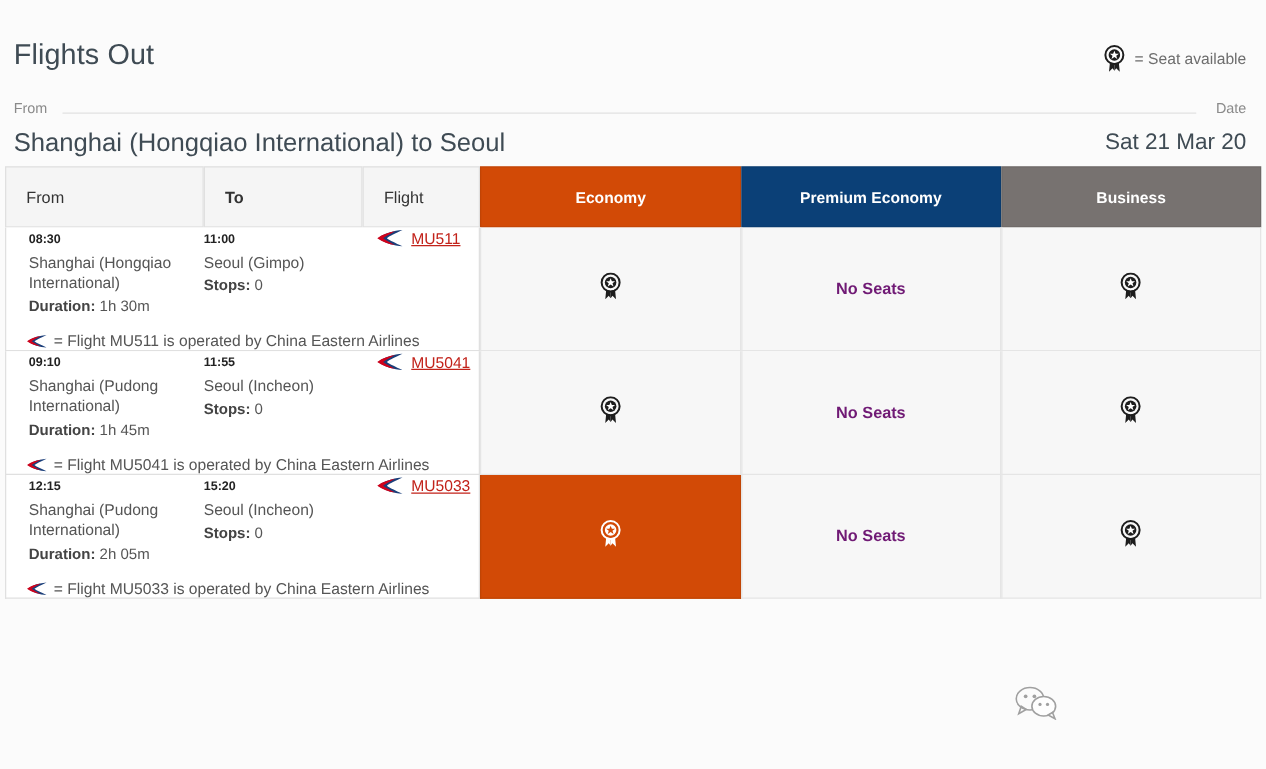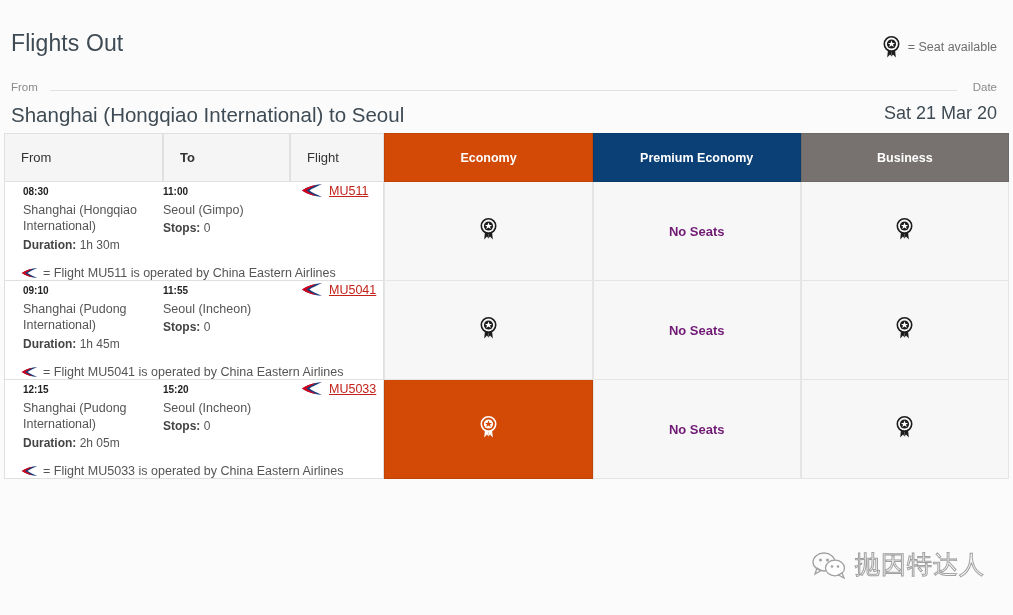--- a/index.html
+++ b/index.html
@@ -491,16 +491,15 @@
         <ellipse cx="12" cy="11" rx="11" ry="9" fill="none" stroke="#8d8d8d" stroke-width="1.3"></ellipse>
         <polygon points="5,17 3,23 9,19.5" fill="none" stroke="#8d8d8d" stroke-width="1.3"></polygon>
         <circle cx="8.5" cy="9" r="1.5" fill="#8d8d8d"></circle>
         <circle cx="15.5" cy="9" r="1.5" fill="#8d8d8d"></circle>
         <ellipse cx="23" cy="17" rx="9.5" ry="7.8" fill="#ffffff" stroke="#8d8d8d" stroke-width="1.3"></ellipse>
         <polygon points="30,22 32,27 26.5,24" fill="#ffffff" stroke="#8d8d8d" stroke-width="1.3"></polygon>
         <circle cx="20" cy="15.5" r="1.3" fill="#8d8d8d"></circle>
         <circle cx="26" cy="15.5" r="1.3" fill="#8d8d8d"></circle>
       </svg>
     </span>
-    <span class="wm-text">抛因特达人</span>
   </div>
 
 </div>
 
 </body></html>

